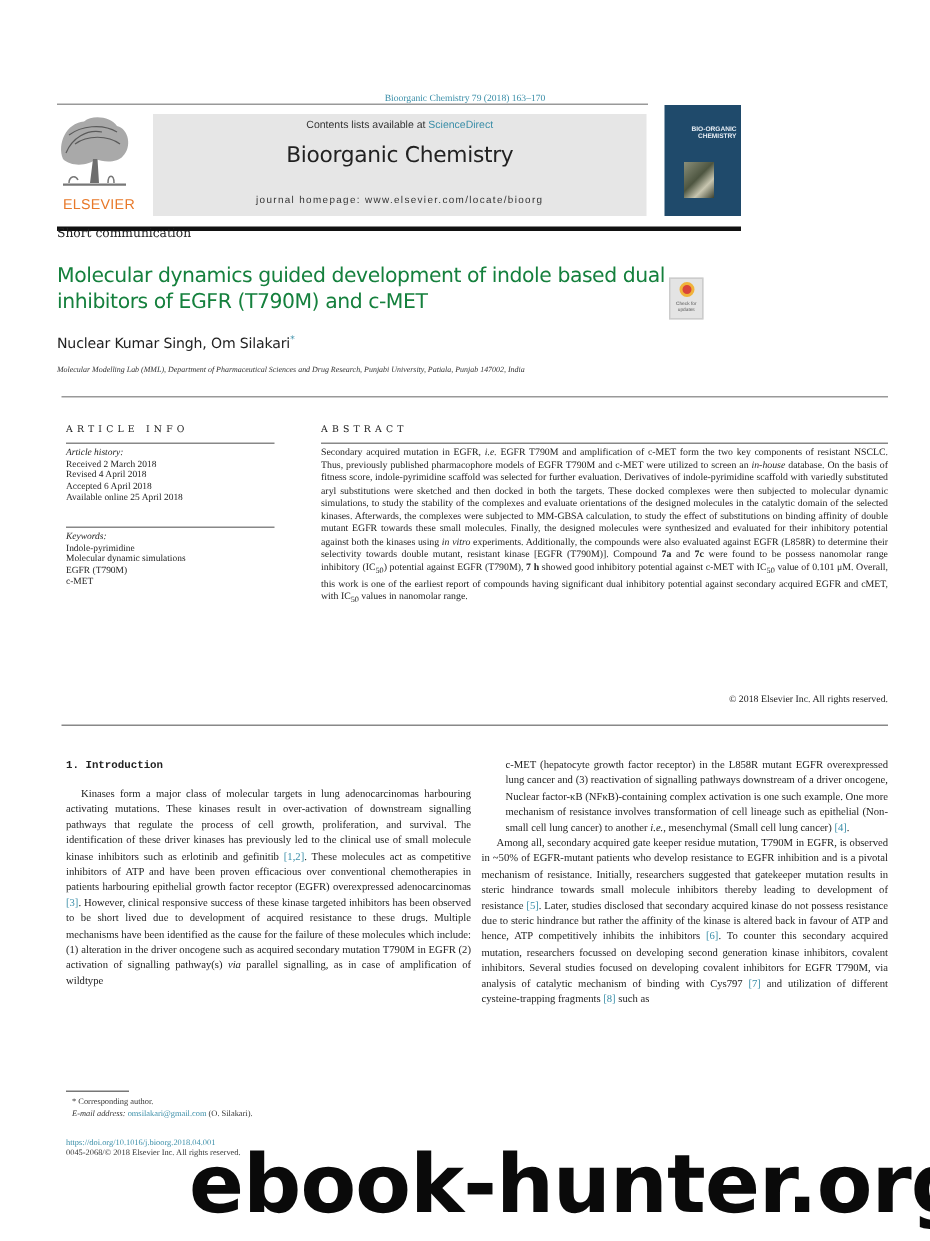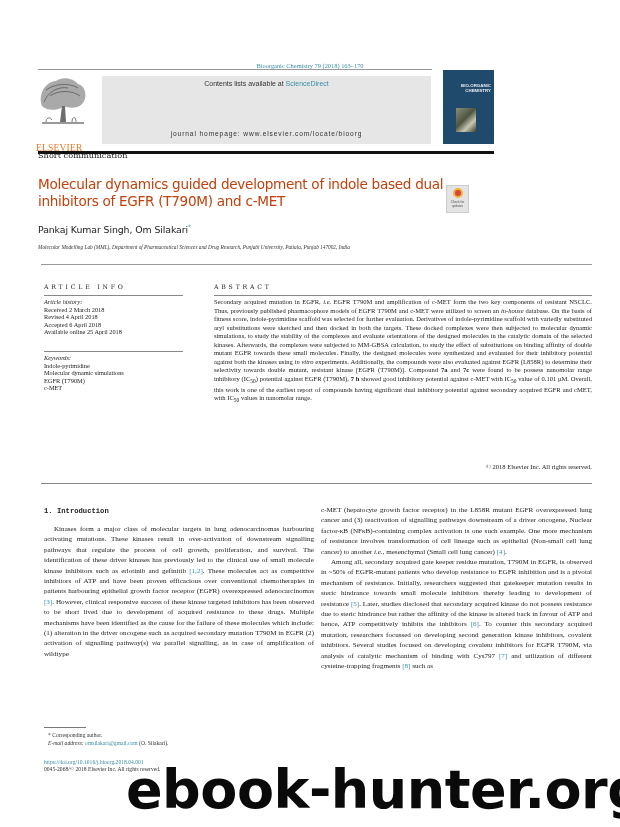--- a/index.html
+++ b/index.html
@@ -5,36 +5,36 @@
   * { box-sizing: border-box; margin: 0; padding: 0; }
   html, body { width: 620px; height: 827px; background: #ffffff; overflow: hidden; }
   body { position: relative; font-family: "Liberation Serif", "DejaVu Serif", serif; color: #222; }
   .abs { position: absolute; }
 
   .running-head { left: 0; width: 620px; top: 62px; text-align: center; font-size: 6.4px; color: #3a8ea8; }
   .top-rule { left: 38px; width: 394px; top: 69px; height: 1px; background: #999; }
 
   .logo { left: 36px; top: 76px; width: 54px; height: 68px; }
   .logo .tree { position: absolute; left: 2px; top: 0; width: 50px; height: 52px; }
-  .logo .logo-word { position: absolute; left: 0; top: 67px; width: 54px; text-align: left; font-size: 9.5px; color: #e8792a; letter-spacing: 0.2px; font-family: Liberation Serif, serif; }
+  .logo .logo-word { position: absolute; left: 0; top: 55px; width: 54px; text-align: right; font-size: 9.5px; color: #e8792a; letter-spacing: 0.2px; font-family: Liberation Sans, sans-serif; }
 
   .banner { left: 102px; top: 76px; width: 329px; height: 68px; background: #e6e6e6; }
   .banner .contents { position: absolute; left: 0; width: 100%; top: 4px; text-align: center; font-family: "Liberation Sans", sans-serif; font-size: 7px; color: #333; }
   .banner .contents .sd { color: #3a8ea8; }
   .banner .jtitle { position: absolute; left: 0; width: 100%; top: 20px; text-align: center; font-size: 14.5px; color: #222; font-family: "DejaVu Sans", sans-serif; font-weight: normal; letter-spacing: -0.2px; }
   .banner .homepage { position: absolute; left: 0; width: 100%; top: 54px; text-align: center; font-family: "Liberation Sans", sans-serif; font-size: 6.6px; letter-spacing: 0.9px; color: #333; }
 
   .cover { left: 443px; top: 70px; width: 51px; height: 74px; background: #1f4a6b; }
   .cover .ctitle { position: absolute; right: 3px; top: 13px; text-align: right; font-family: "Liberation Sans", sans-serif; font-size: 4.4px; line-height: 5px; color: #e8eef5; font-weight: bold; }
   .cover .cimg { position: absolute; left: 13px; top: 38px; width: 20px; height: 24px; background: linear-gradient(135deg,#8a8f7a,#4d5540 45%,#c8c6b0 70%,#3b402f); }
 
   .thick-rule { left: 38px; top: 151px; width: 456px; height: 3px; background: #111; }
 
   .article-type { left: 38px; top: 150px; font-size: 8.2px; color: #222; font-family: "DejaVu Serif", serif; }
-  .article-title { left: 38px; top: 176px; width: 456px; font-size: 13.6px; line-height: 16.5px; color: #c2410c; font-family: "DejaVu Sans", sans-serif; letter-spacing: -0.3px; }
+  .article-title { left: 38px; top: 176px; width: 456px; font-size: 13.6px; line-height: 16.5px; color: #15803d; font-family: "DejaVu Sans", sans-serif; letter-spacing: -0.3px; }
   .cfu { left: 446px; top: 185px; width: 23px; height: 28px; background: #e4e4e4; border: 1px solid #ccc; }
   .cfu .ring { position: absolute; left: 6px; top: 2px; width: 10px; height: 10px; border-radius: 50%; border: 2px solid #f0b33a; background: #d9443a; }
   .cfu .cfu-txt { position: absolute; left: 0; width: 100%; top: 15px; text-align: center; font-family: "Liberation Sans", sans-serif; font-size: 3.2px; line-height: 3.8px; color: #555; }
 
   .authors { left: 38px; top: 223px; font-size: 9.4px; color: #222; font-family: "DejaVu Sans", sans-serif; letter-spacing: -0.1px; }
   .authors .star { color: #3a8ea8; font-size: 6px; vertical-align: super; }
   .affiliation { left: 38px; top: 244px; font-size: 5.3px; font-style: italic; color: #333; }
   .aff-rule { left: 41px; top: 264px; width: 551px; height: 1px; background: #999; }
 
   .section-caps { font-size: 6.2px; letter-spacing: 2.8px; color: #222; font-family: "DejaVu Serif", serif; }
@@ -54,21 +54,21 @@
   .abstract b { font-weight: bold; }
   .abstract-copy { left: 214px; top: 463px; width: 378px; text-align: right; font-size: 6.55px; color: #222; }
 
   .ab-end-rule { left: 41px; top: 483px; width: 551px; height: 1px; background: #888; }
 
   .intro-head { left: 44px; top: 507px; font-size: 7.2px; font-weight: bold; font-family: Liberation Mono, monospace; color: #222; }
   .col { font-size: 7.1px; line-height: 10.4px; text-align: justify; color: #222; }
   .col-left { left: 44px; top: 524px; width: 270px; }
   .col-right { left: 321px; top: 505px; width: 271px; }
   .col p { text-indent: 10px; }
-  .col p.noind { text-indent: 0; }
+  .col p.noind { text-indent: 0; margin-left: 16px; }
   .ref { color: #3a8ea8; }
 
   .fn-rule { left: 44px; top: 727px; width: 42px; height: 1px; background: #777; }
   .footnote { left: 48px; top: 731px; font-size: 5.6px; line-height: 8px; color: #333; }
   .footnote .em { font-style: italic; }
   .footnote .mail { color: #3a8ea8; }
   .doi { left: 44px; top: 759px; font-size: 5.6px; line-height: 7.6px; color: #3a8ea8; }
   .issn { left: 44px; top: 766px; font-size: 5.6px; color: #333; }
 
   .watermark { left: 126px; top: 760px; font-family: "DejaVu Sans", sans-serif; font-weight: bold; font-size: 54px; color: #0a0a0a; letter-spacing: -0.5px; line-height: 60px; white-space: nowrap; }
@@ -87,20 +87,21 @@
     <path d="M4 47 L46 47" stroke="#777" stroke-width="1.5"></path>
     <path d="M8 46 C8 42 12 40 14 44 M34 46 C34 40 38 40 38 46" stroke="#777" stroke-width="1" fill="none"></path>
   </svg>
   <div class="logo-word">ELSEVIER</div>
 </div>
 
 <div class="abs banner">
   <div class="contents">
     <span>Contents lists available at </span><span class="sd">ScienceDirect</span>
   </div>
+  <div class="jtitle">Bioorganic Chemistry</div>
   <div class="homepage">journal homepage: www.elsevier.com/locate/bioorg</div>
 </div>
 
 <div class="abs cover">
   <div class="ctitle">
     <div>BIO-ORGANIC</div>
     <div>CHEMISTRY</div>
   </div>
   <div class="cimg"></div>
 </div>
@@ -108,21 +109,21 @@
 <div class="abs thick-rule"></div>
 
 <div class="abs article-type">Short communication</div>
 <div class="abs article-title">Molecular dynamics guided development of indole based dual inhibitors of EGFR (T790M) and c-MET</div>
 <div class="abs cfu">
   <div class="ring"></div>
   <div class="cfu-txt">Check for updates</div>
 </div>
 
 <div class="abs authors">
-  <span>Pankaj Kumar Singh, Om Silakari</span><span class="star">*</span>
+  <span>Nuclear Kumar Singh, Om Silakari</span><span class="star">*</span>
 </div>
 <div class="abs affiliation">Molecular Modelling Lab (MML), Department of Pharmaceutical Sciences and Drug Research, Punjabi University, Patiala, Punjab 147002, India</div>
 <div class="abs aff-rule"></div>
 
 <div class="abs section-caps ai-head">ARTICLE INFO</div>
 <div class="abs ai-rule1"></div>
 <div class="abs info-block history">
   <div class="lbl">Article history:</div>
   <div>Received 2 March 2018</div>
   <div>Revised 4 April 2018</div>

